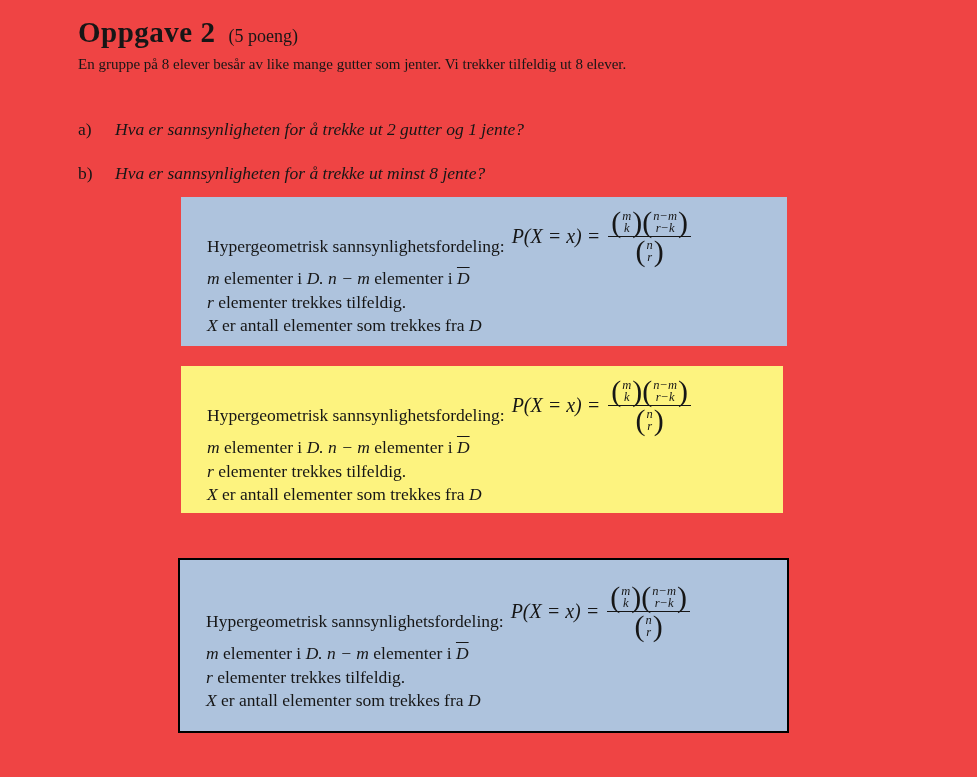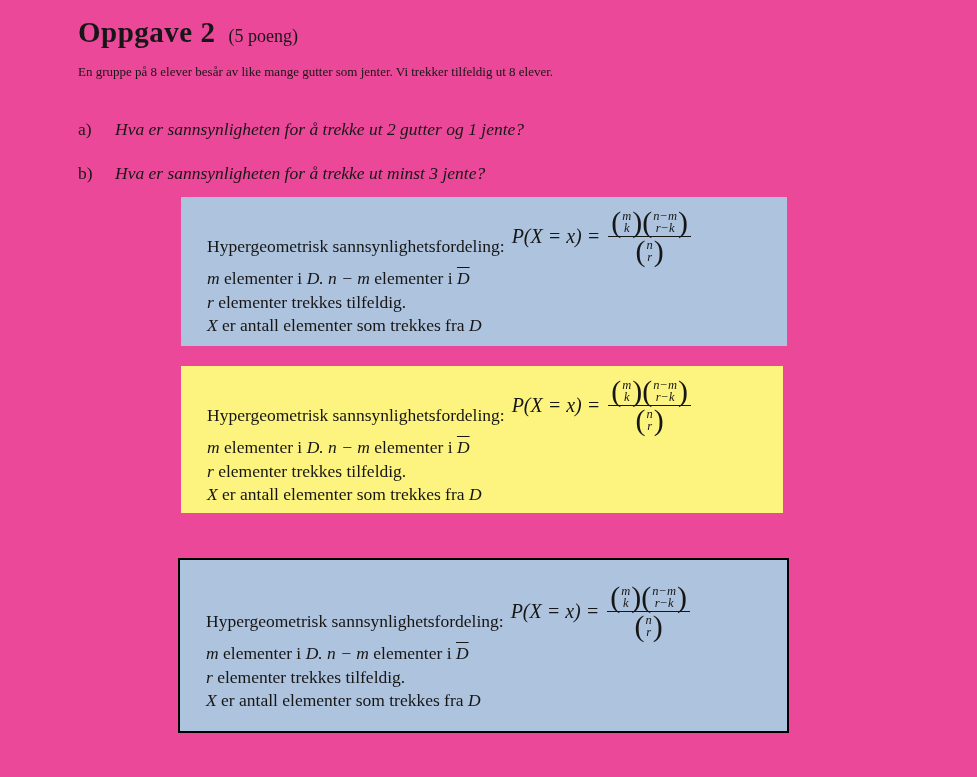--- a/index.html
+++ b/index.html
@@ -1,29 +1,29 @@
 <!DOCTYPE html>
 <html><head>
 <meta charset="utf-8">
 <style>
   * { margin:0; padding:0; box-sizing:border-box; }
   html,body { background:#ffffff; }
   .page {
     position:relative;
     width:977px; height:777px;
-    background:#ec4899;
+    background:#ef4444;
     font-family:"Liberation Serif","DejaVu Serif",serif;
     color:#161616;
     overflow:hidden;
   }
   .title-row { position:absolute; left:78px; top:16px; white-space:nowrap; }
   .title-main { font-size:29px; font-weight:700; letter-spacing:0.5px; }
   .title-points { font-size:18px; font-weight:400; margin-left:9px; }
 
-  .intro { position:absolute; left:78px; top:64px; width:820px; font-size:13px; }
+  .intro { position:absolute; left:78px; top:56px; width:820px; font-size:15px; }
 
   .question { position:absolute; left:78px; display:flex; }
   .q-a { top:119px; }
   .q-b { top:163px; }
   .qlabel { display:inline-block; width:37px; font-size:17.5px; }
   .qtext  { font-size:17.5px;font-style:italic; }
 
   .fbox {
     position:absolute;
     padding:12px 14px 0 26px;
@@ -60,21 +60,21 @@
 
   <div class="intro">En gruppe på 8 elever besår av like mange gutter som jenter. Vi trekker tilfeldig ut 8 elever.</div>
 
   <div class="question q-a">
     <span class="qlabel">a)</span>
     <span class="qtext">Hva er sannsynligheten for å trekke ut 2 gutter og 1 jente?</span>
   </div>
 
   <div class="question q-b">
     <span class="qlabel">b)</span>
-    <span class="qtext">Hva er sannsynligheten for å trekke ut minst 3 jente?</span>
+    <span class="qtext">Hva er sannsynligheten for å trekke ut minst 8 jente?</span>
   </div>
 
   <div class="fbox" style="left: 181px; top: 197px; width: 606px; height: 149px; background: rgb(174, 195, 221);">
     <div class="fline">
       <span class="flabel">Hypergeometrisk sannsynlighetsfordeling:</span>
       <span class="mi prob">P(X = x) =</span>
       <span class="frac">
         <span class="frac-num">
           <span class="binom">
             <span class="paren">(</span>

